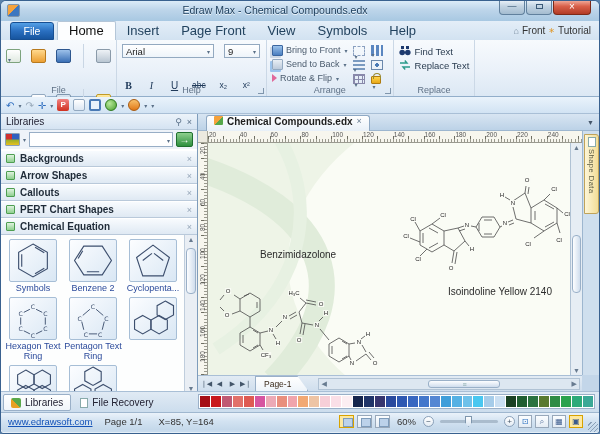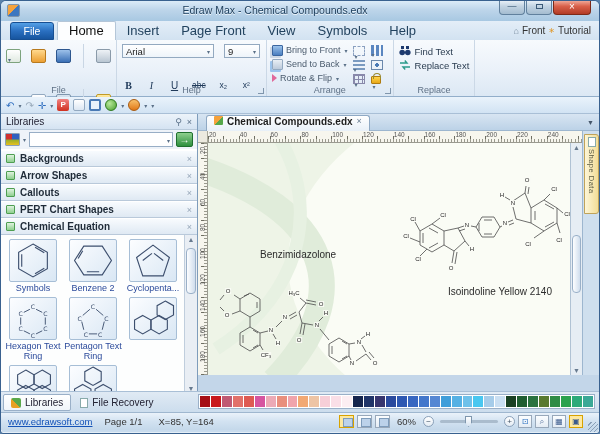--- a/index.html
+++ b/index.html
@@ -614,20 +614,32 @@
         </div>
       </div>
 
       <div class="rightstrip">
         <div class="sdtab">
           <span class="sdico"></span>
           <span class="sdtxt">Shape Data</span>
         </div>
       </div>
 
+      <div class="pagerow">
+        <span class="pgbtn">❘◀</span>
+        <span class="pgbtn">◀</span>
+        <span class="pgbtn">▶</span>
+        <span class="pgbtn">▶❘</span>
+        <span class="pagetab">Page-1</span>
+        <div class="hscroll">
+          <span class="lt">◀</span>
+          <span class="hthumb">≡</span>
+          <span class="rt">▶</span>
+        </div>
+      </div>
     </div>
   </div>
 
   <div class="bottomrow">
     <div class="btabs">
       <div class="btab active">
         <span class="libico"></span>
         <span>Libraries</span>
       </div>
       <div class="btab">

